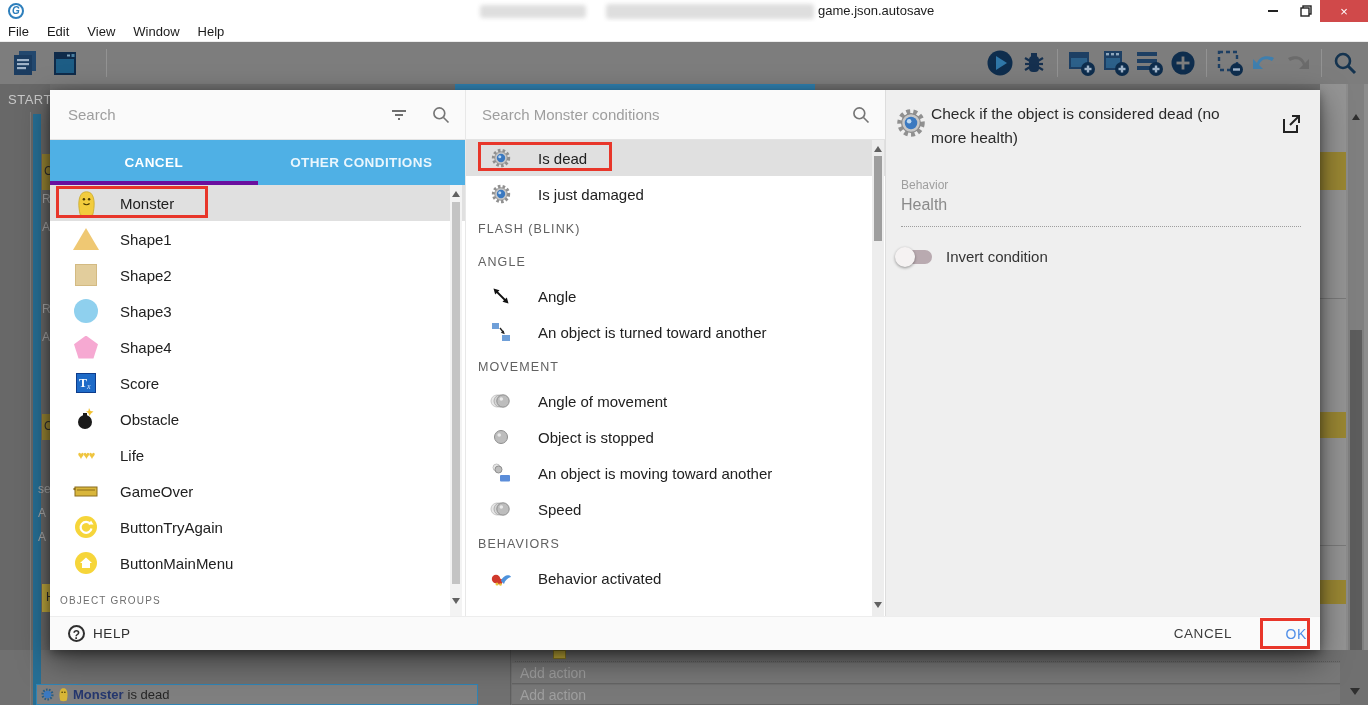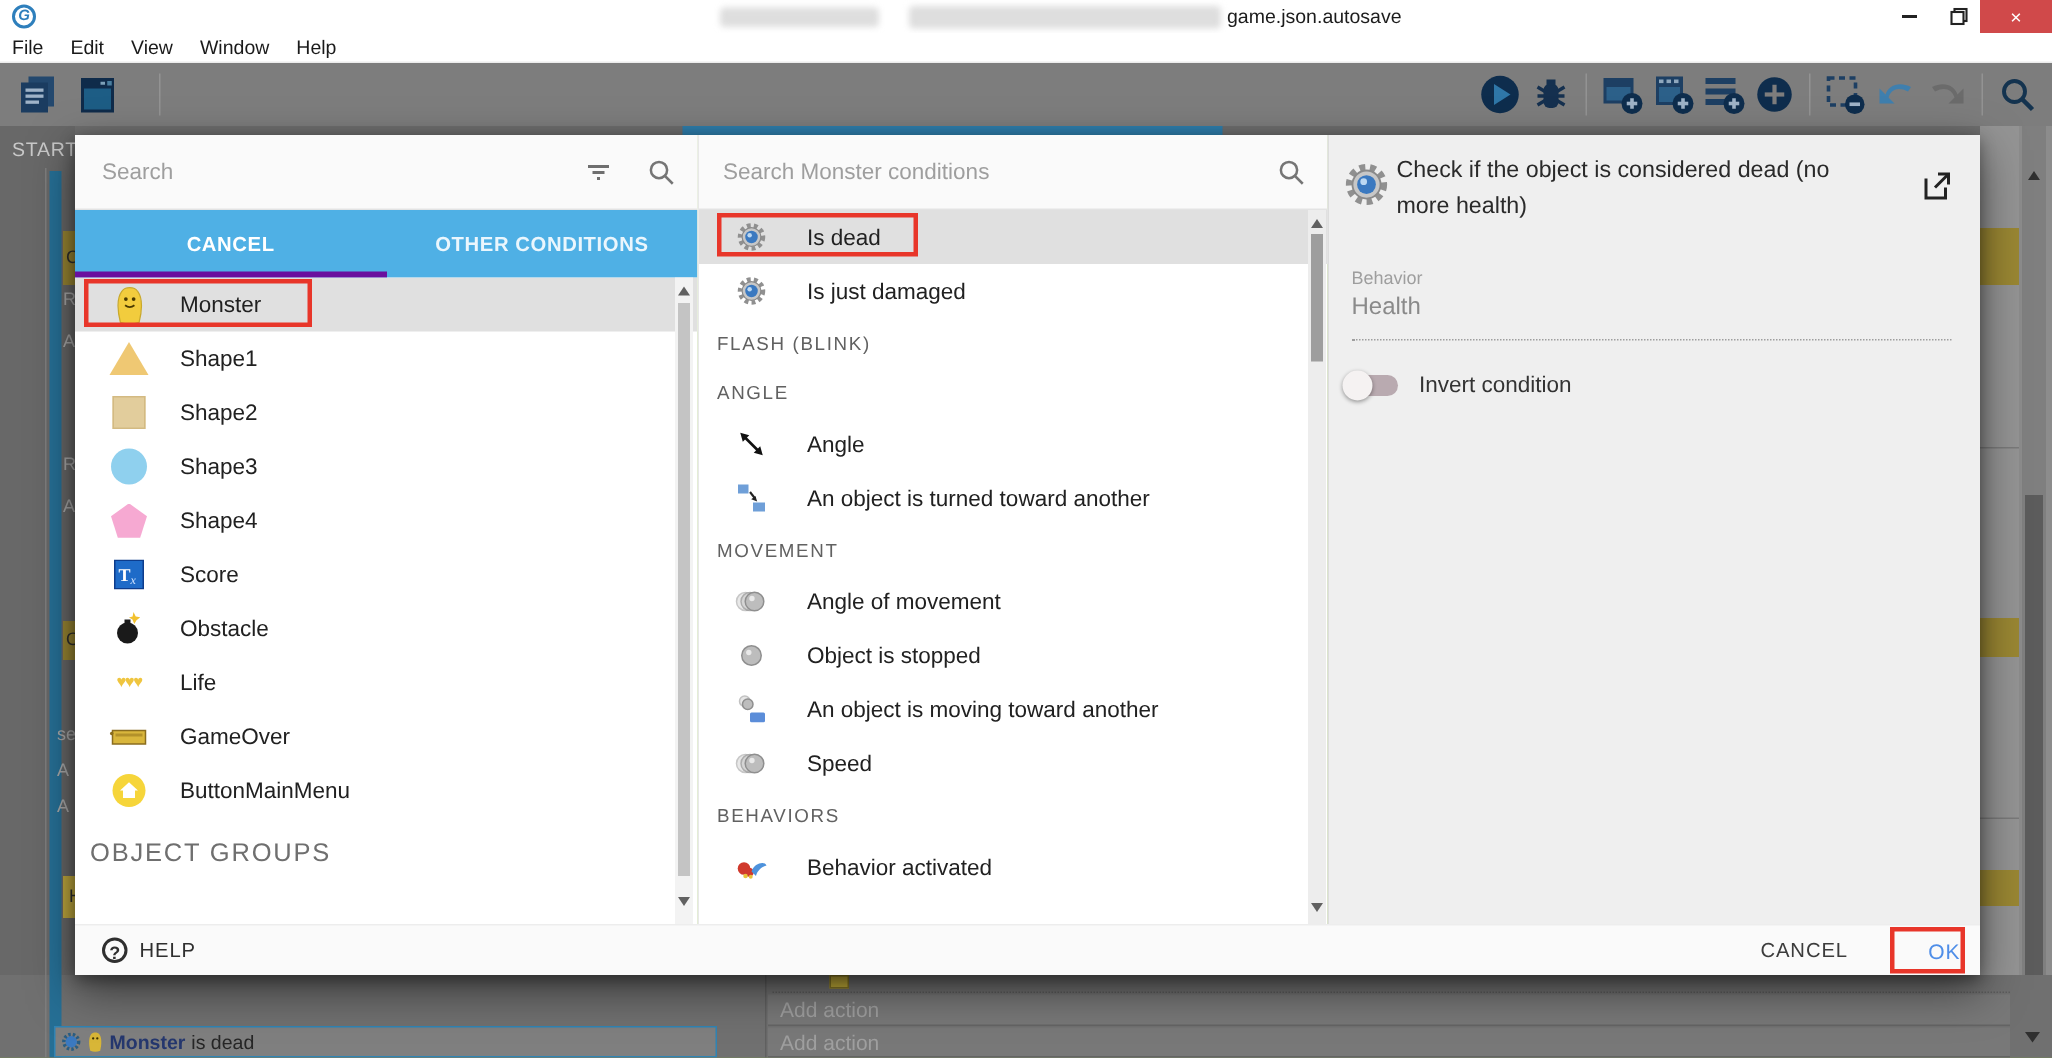--- a/index.html
+++ b/index.html
@@ -73,21 +73,21 @@
   .tab { flex:1; display:flex; align-items:center; justify-content:center; font-size:13.5px; font-weight:bold;
          letter-spacing:0.4px; color:#ffffff; position:relative; }
   .tab.inactive { color:#eaf6fd; }
   #tab-indicator { position:absolute; left:0; bottom:0; width:208px; height:4px; background:#6A0F9E; }
   #obj-list { position:absolute; left:0; top:95px; width:415px; height:431px; overflow:hidden; }
   .o-row { height:36px; display:flex; align-items:center; position:relative; }
   .o-row.selected { background:#E0E0E0; }
   .o-ico { width:28px; height:28px; margin-left:22px; display:flex; align-items:center; justify-content:center; }
   .o-label { margin-left:20px; font-size:15px; color:#212121; }
   .hl-red { position:absolute; border:3px solid #E8362A; }
-  #groups-header { margin:14px 0 0 10px; font-size:17px; color:#6f6f6f; letter-spacing:1.2px; }
+  #groups-header { margin:14px 0 0 10px; font-size:10px; color:#6f6f6f; letter-spacing:1.2px; }
   .vscroll { position:absolute; width:12px; background:#f3f3f3; }
   .vthumb { position:absolute; left:2px; width:8px; background:#c4c4c4; }
   .arr-up { position:absolute; left:2px; width:0; height:0; border-left:4px solid transparent; border-right:4px solid transparent; border-bottom:6px solid #616161; }
   .arr-dn { position:absolute; left:2px; width:0; height:0; border-left:4px solid transparent; border-right:4px solid transparent; border-top:6px solid #616161; }
 
   
   #panel-conditions { left:415px; top:0; width:420px; height:526px; background:#fff; border-left:1px solid #e8e8e8; }
   #cond-list { position:absolute; left:0; top:50px; width:420px; height:476px; overflow:hidden; }
   .c-row { height:36px; display:flex; align-items:center; position:relative; }
   .c-row.selected { background:#E0E0E0; }
@@ -410,20 +410,30 @@
             <rect x="4" y="5" width="18" height="2" fill="#b3912a"></rect>
             <circle cx="1.5" cy="5" r="1.2" fill="#8a6d1f"></circle>
           </svg>
         </div>
         <div class="o-label">GameOver</div>
       </div>
       <div class="o-row">
         <div class="o-ico">
           <svg width="24" height="24" viewBox="0 0 24 24">
             <circle cx="12" cy="12" r="11" fill="#F6D53A"></circle>
+            <path d="M16.5 9 A5.5 5.5 0 1 0 17.5 13.5" fill="none" stroke="#ffffff" stroke-width="2.2"></path>
+            <polygon points="14.5,9.5 19.5,9.5 17,5.5" fill="#ffffff"></polygon>
+          </svg>
+        </div>
+        <div class="o-label">ButtonTryAgain</div>
+      </div>
+      <div class="o-row">
+        <div class="o-ico">
+          <svg width="24" height="24" viewBox="0 0 24 24">
+            <circle cx="12" cy="12" r="11" fill="#F6D53A"></circle>
             <path d="M6 12 L12 6.5 L18 12 L16 12 L16 17 L8 17 L8 12 Z" fill="#ffffff"></path>
           </svg>
         </div>
         <div class="o-label">ButtonMainMenu</div>
       </div>
       <div id="groups-header">OBJECT GROUPS</div>
     </div>
 
     <div class="vscroll" style="left:400px; top:95px; height:431px;"></div>
     <div class="arr-up" style="left:402px; top:101px;"></div>

